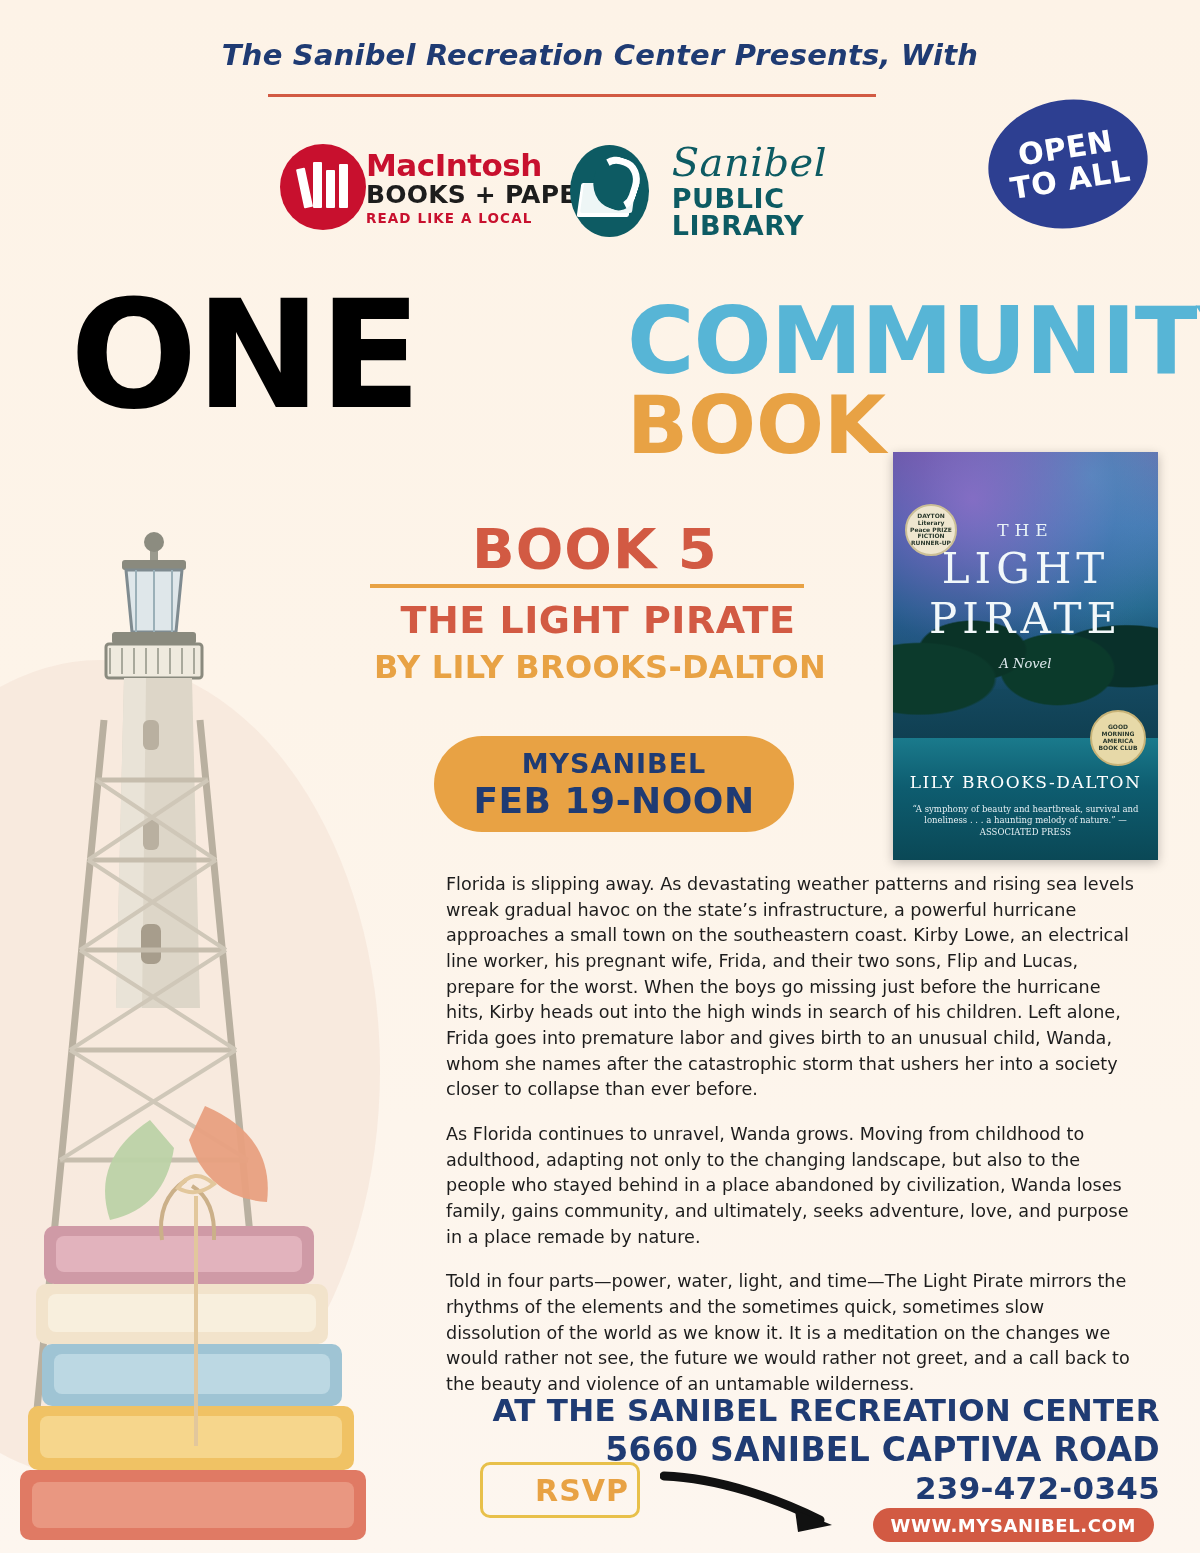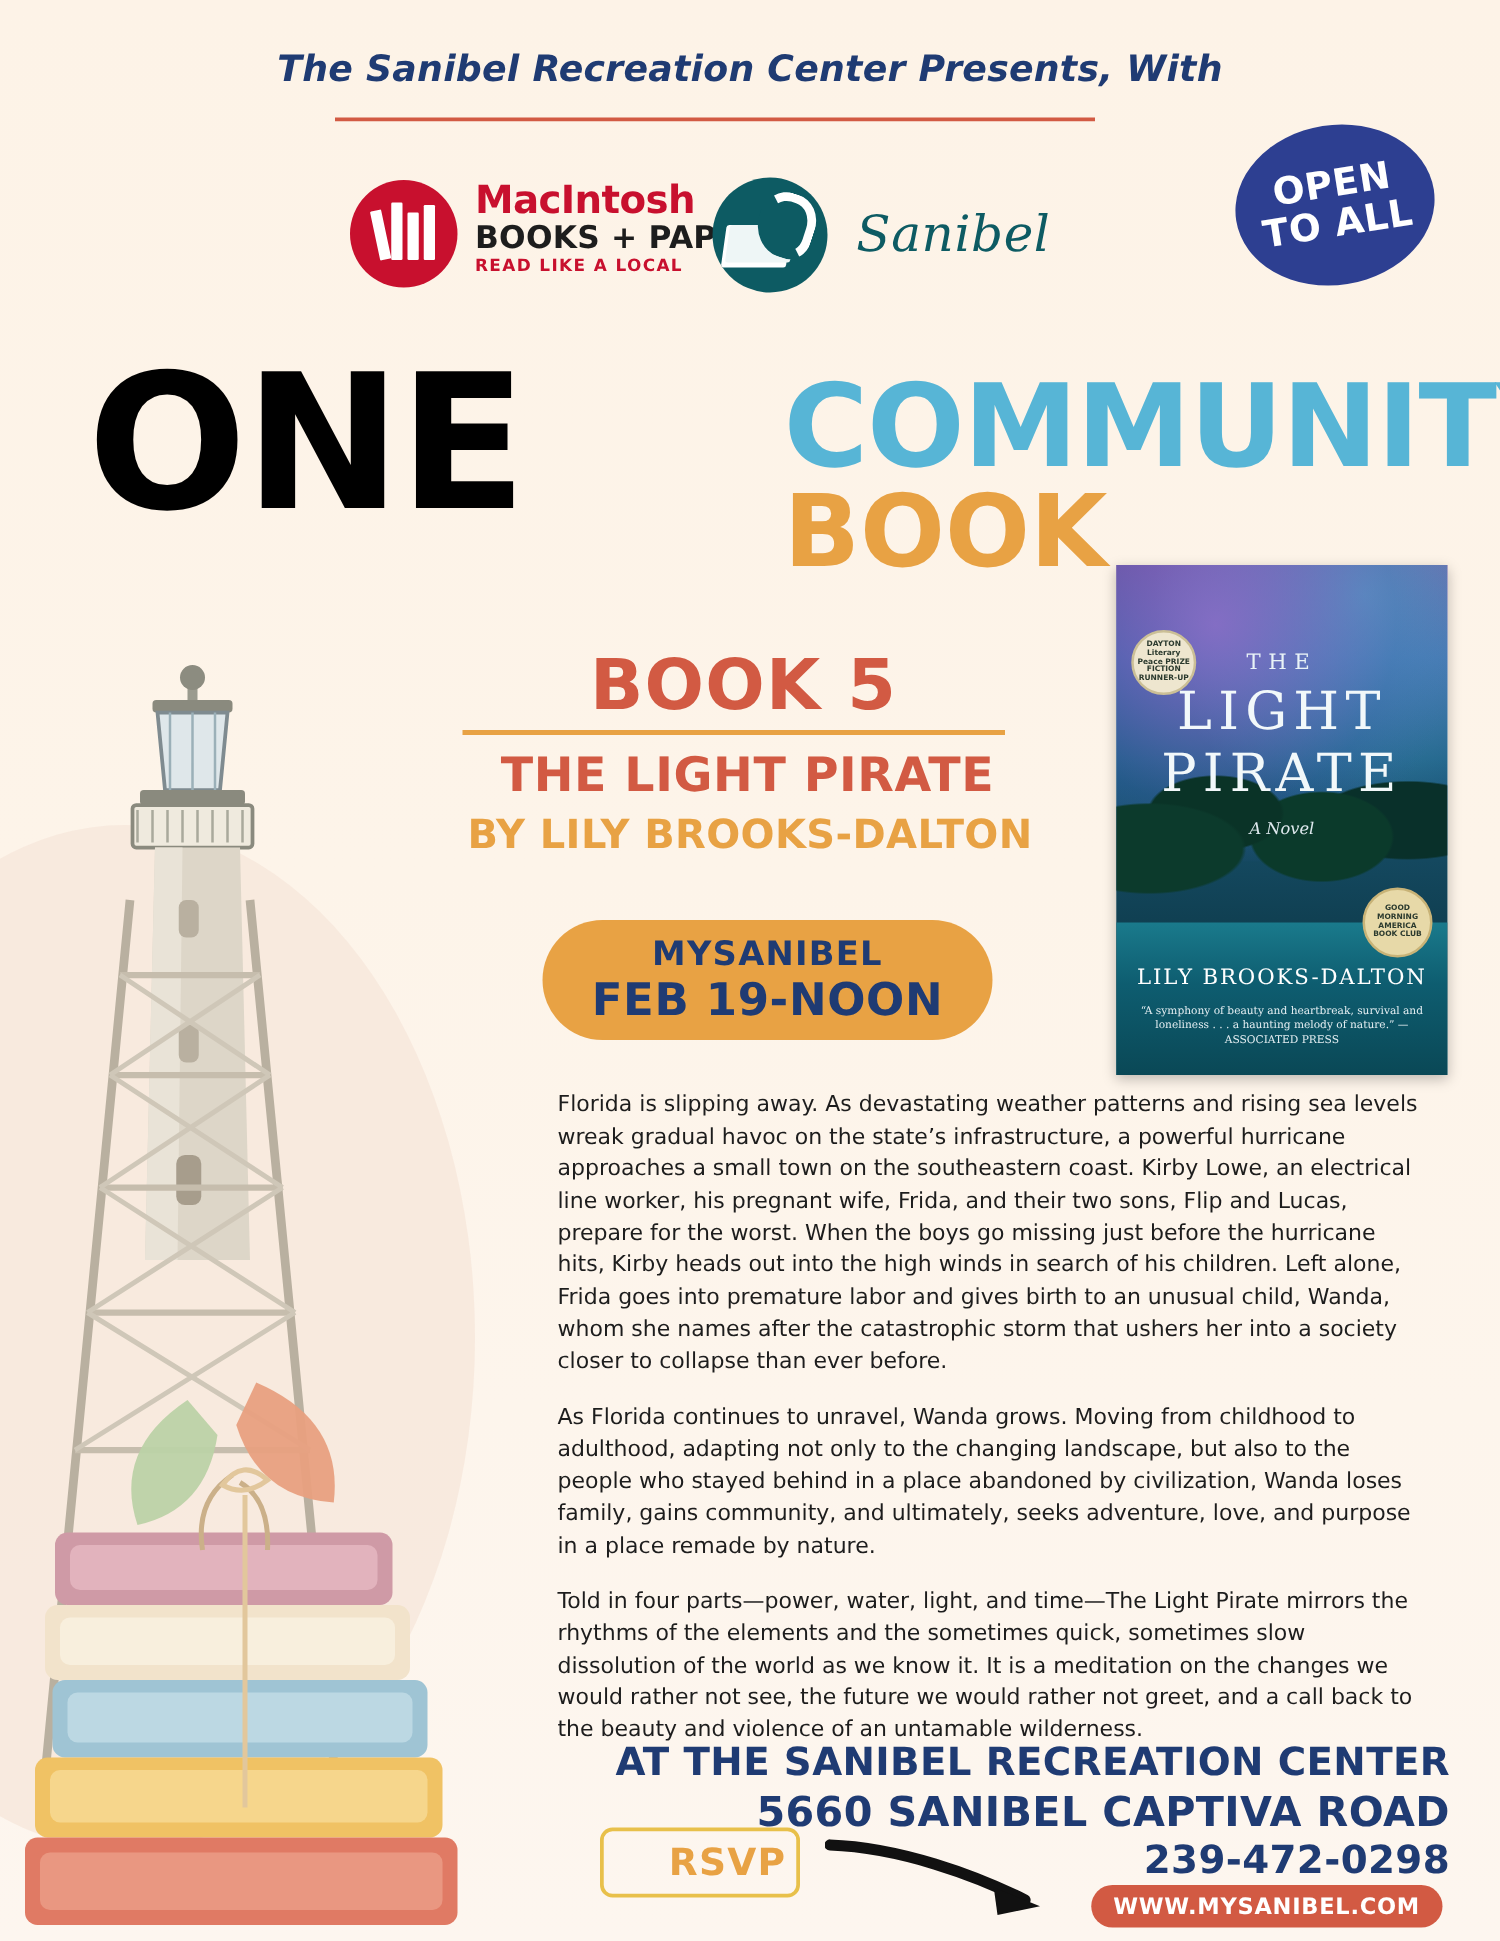--- a/index.html
+++ b/index.html
@@ -27,21 +27,21 @@
     font-style: italic; font-weight: 700; font-size: 29px;
     color: #1f3b73; letter-spacing: .2px;
   }
   .rule {
     position: absolute; top: 94px; left: 268px; width: 608px; height: 3px;
     background: #d25a43;
   }
 
   
   .logos { position: absolute; top: 138px; left: 270px; width: 620px; height: 112px; }
-  .mac-logo { position: absolute; left: 10px; top: 6px; display: flex; gap: 14px; }
+  .mac-logo { position: absolute; left: 10px; top: 6px; display: flex; align-items: center; }
   .mac-circle {
     width: 86px; height: 86px; border-radius: 50%; background: #c8102e;
     position: relative; overflow: hidden;
   }
   .mac-circle .bk { position: absolute; bottom: 22px; width: 9px; background: #fff; border-radius: 1px;}
   .mac-text { line-height: 1.05; }
   .mac-text .l1 { font-size: 31px; font-weight: 700; color: #c8102e; letter-spacing: -.5px;}
   .mac-text .l2 { font-size: 25px; font-weight: 600; color: #1d1d1d; letter-spacing: .2px;}
   .mac-text .l3 { font-size: 13.5px; font-weight: 700; color: #c8102e; letter-spacing: 1.1px; margin-top: 3px;}
 
@@ -189,20 +189,21 @@
   </div>
 
   <div class="lib-logo">
     <div class="lib-mark">
       <div class="pg"></div>
         <div class="pg2"></div>
         <div class="swoosh"></div>
     </div>
     <div class="lib-text">
       <div class="l1">Sanibel</div>
+      <div class="l2">PUBLIC LIBRARY</div>
     </div>
   </div>
 </div>
 
 <div class="open-badge">
   <span>OPEN</span>
   <span>TO ALL</span>
 </div>
 
 <div class="title-wrap">
@@ -236,21 +237,21 @@
 </div>
 
 <div class="synopsis">
   <p>Florida is slipping away. As devastating weather patterns and rising sea levels wreak gradual havoc on the state’s infrastructure, a powerful hurricane approaches a small town on the southeastern coast. Kirby Lowe, an electrical line worker, his pregnant wife, Frida, and their two sons, Flip and Lucas, prepare for the worst. When the boys go missing just before the hurricane hits, Kirby heads out into the high winds in search of his children. Left alone, Frida goes into premature labor and gives birth to an unusual child, Wanda, whom she names after the catastrophic storm that ushers her into a society closer to collapse than ever before.</p>
   <p>As Florida continues to unravel, Wanda grows. Moving from childhood to adulthood, adapting not only to the changing landscape, but also to the people who stayed behind in a place abandoned by civilization, Wanda loses family, gains community, and ultimately, seeks adventure, love, and purpose in a place remade by nature.</p>
   <p>Told in four parts—power, water, light, and time—The Light Pirate mirrors the rhythms of the elements and the sometimes quick, sometimes slow dissolution of the world as we know it. It is a meditation on the changes we would rather not see, the future we would rather not greet, and a call back to the beauty and violence of an untamable wilderness.</p>
 </div>
 
 <div class="foot-1">AT THE SANIBEL RECREATION CENTER</div>
 <div class="foot-2">5660 SANIBEL CAPTIVA ROAD</div>
-<div class="foot-3">239-472-0298</div>
+<div class="foot-3">239-472-0345</div>
 
 <div class="rsvp">RSVP</div>
 
 <svg class="arrow" viewBox="0 0 190 66">
   <path d="M4 6 C 60 8, 120 30, 160 50" stroke="#111" stroke-width="9" fill="none" stroke-linecap="round"></path>
   <path d="M135 40 L172 55 L138 62 Z" fill="#111"></path>
 </svg>
 
 <div class="web">WWW.MYSANIBEL.COM</div>
 

